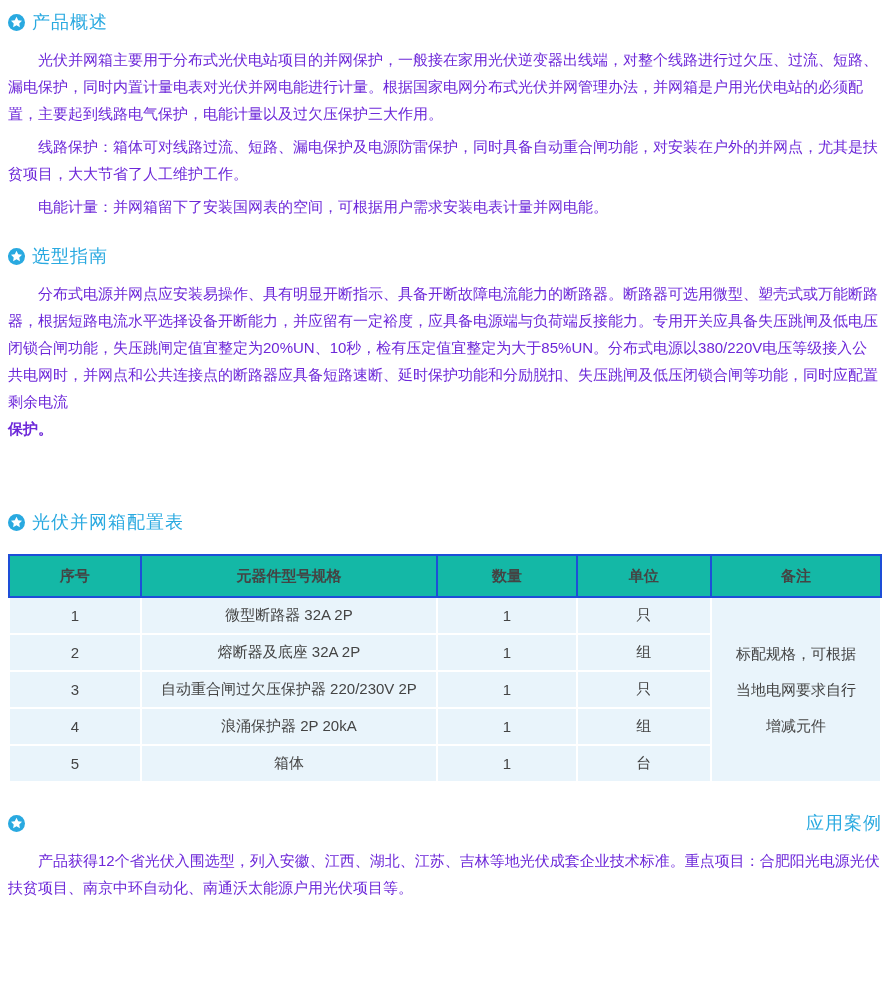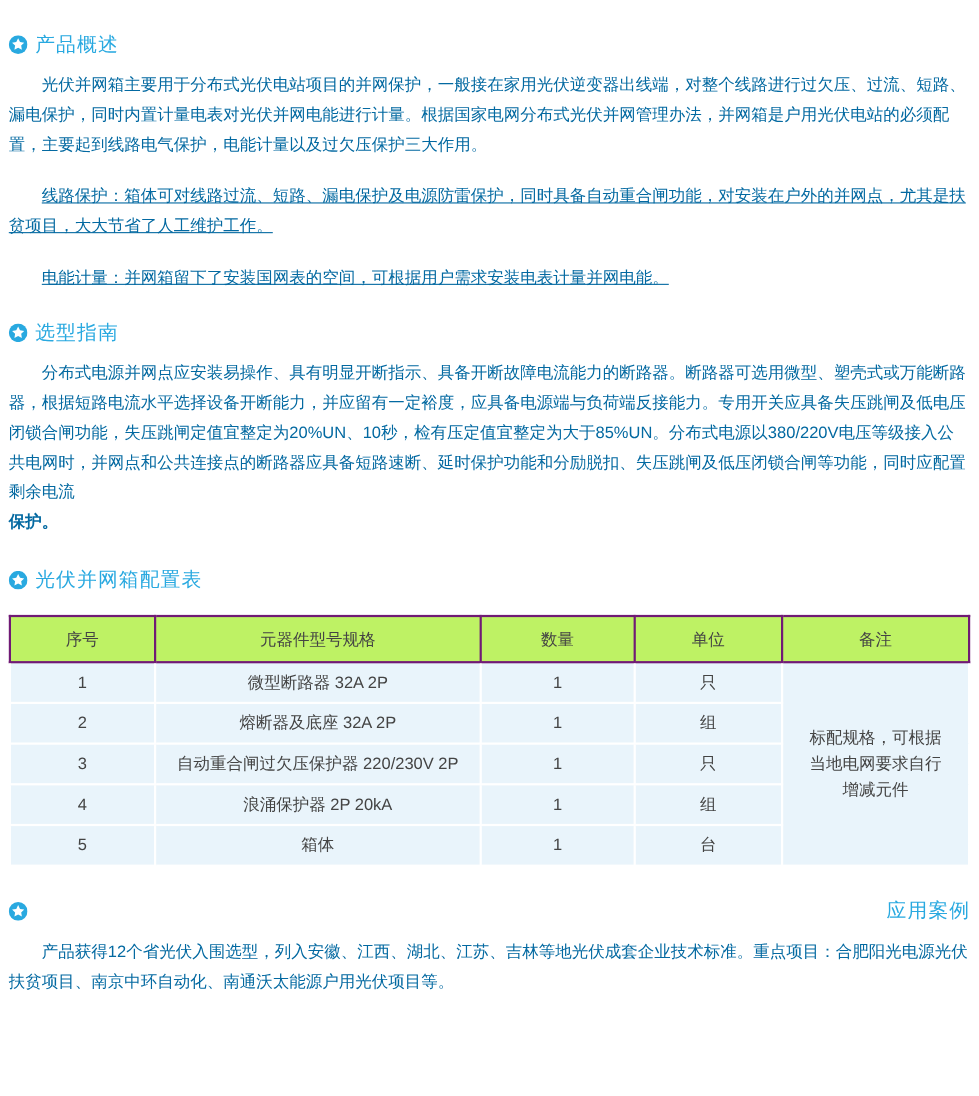--- a/index.html
+++ b/index.html
@@ -8,47 +8,47 @@
     padding:8px 8px 8px 8px;
     font-family:"Liberation Sans", sans-serif;
     color:#404040;
   }
   .heading{
     display:flex; align-items:center; gap:7px;
     color:#29a9e0; font-size:18px; line-height:24px;
     font-weight:400; letter-spacing:1px;
   }
   .heading svg{ flex:0 0 auto; display:block; }
-  #h-overview{ margin-top:20px;align-items:center; }
+  #h-overview{ margin-top:2px;align-items:center; }
   #h-features{ margin-top:30px; }
   #h-selection{ margin-top:24px; }
-  #h-table{ margin-top:27px; }
+  #h-table{ margin-top:68px; }
   #h-cases{ margin-top:28px;justify-content:space-between; }
 
   p.body{
-    font-size:15px; line-height:27px; color:#0369a1;
+    font-size:15px; line-height:27px; color:#6d28d9;
     text-indent:2em; margin:12px 0 0 0;
   }
-  p.p-follow{ margin-top:20px;text-decoration:underline; }
+  p.p-follow{ margin-top:6px; }
   p.p-tail{ margin-top:0; text-indent:0;font-weight:bold; }
 
   table.cfg{
     margin-top:20px; width:874px;
     border-collapse:collapse; table-layout:fixed;
     font-size:15px; color:#444444;
   }
   table.cfg th{
-    background:#bef264; height:40px; font-weight:400;
-    text-align:center; border:2px solid #701a75; padding:0 4px;
+    background:#14b8a6; height:40px; font-weight:700;
+    text-align:center; border:2px solid #1d4ed8; padding:0 4px;
   }
   table.cfg td{
     background:#e9f4fb; height:35px; text-align:center;
     border:2px solid #ffffff; padding:0 4px;
   }
-  td.remark{ white-space:pre-line; line-height:24px; }
+  td.remark{ white-space:pre-line; line-height:36px; }
 </style>
 </head>
 <body>
 
 <section>
   <div class="heading" id="h-overview">
     <svg width="17" height="17" viewBox="0 0 16 16" aria-hidden="true">
       <circle cx="8" cy="8" r="8" fill="#29a9e0"></circle>
       <polygon points="8,2.6 9.6,5.9 13.2,6.4 10.6,8.9 11.2,12.4 8,10.7 4.8,12.4 5.4,8.9 2.8,6.4 6.4,5.9" fill="#ffffff"></polygon>
     </svg>

